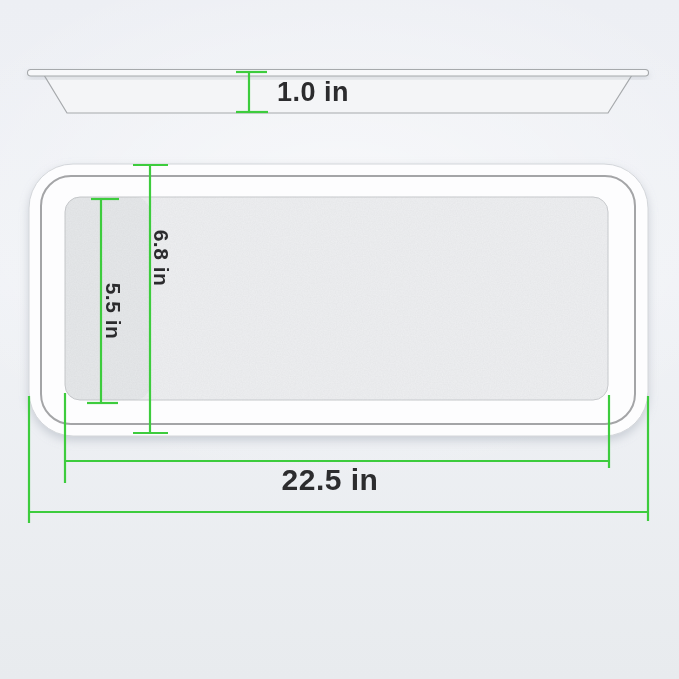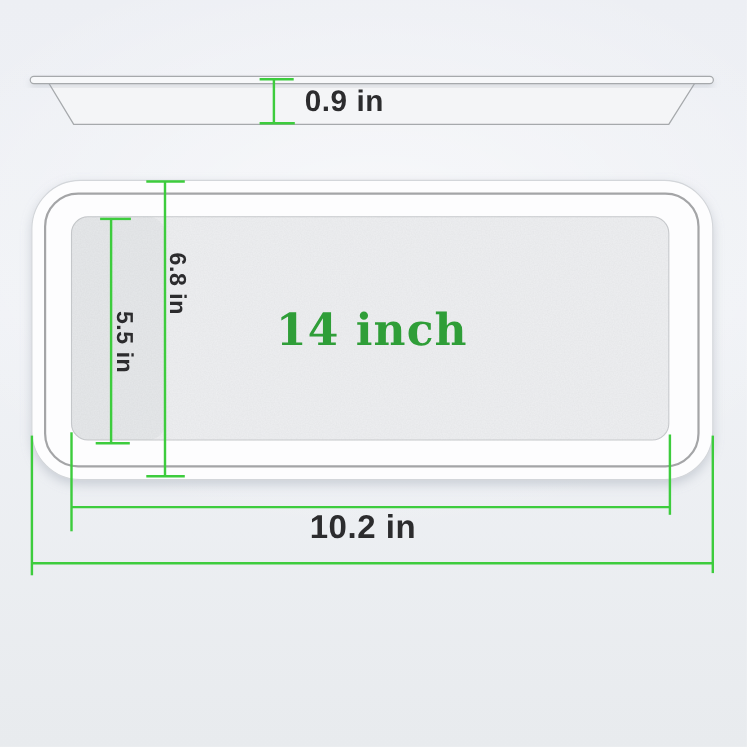--- a/index.html
+++ b/index.html
@@ -91,24 +91,23 @@
       <line x1="609" y1="395" x2="609" y2="468"></line>
       <line x1="29" y1="396" x2="29" y2="523"></line>
       <line x1="648" y1="396" x2="648" y2="521"></line>
 
       <line x1="65" y1="461" x2="609" y2="461"></line>
 
       <line x1="29" y1="512" x2="648" y2="512"></line>
     </g>
   </svg>
 
-  <div class="label fs27" style="left:313px;top:92px;">0.9 in</div>
+  <div class="label fs27" style="left:313px;top:92px;">1.0 in</div>
 
   <div class="label vertical fs21" style="left:161px;top:258px;">6.8 in</div>
 
   <div class="label vertical fs21" style="left:113px;top:311px;">5.5 in</div>
 
-  <div class="size-callout" style="left:338px;top:300px;">14 inch</div>
 
-  <div class="label fs30" style="left:330px;top:480px;">10.2 in</div>
+  <div class="label fs30" style="left:330px;top:480px;">22.5 in</div>
 
 
 </div>
 
 </body></html>

